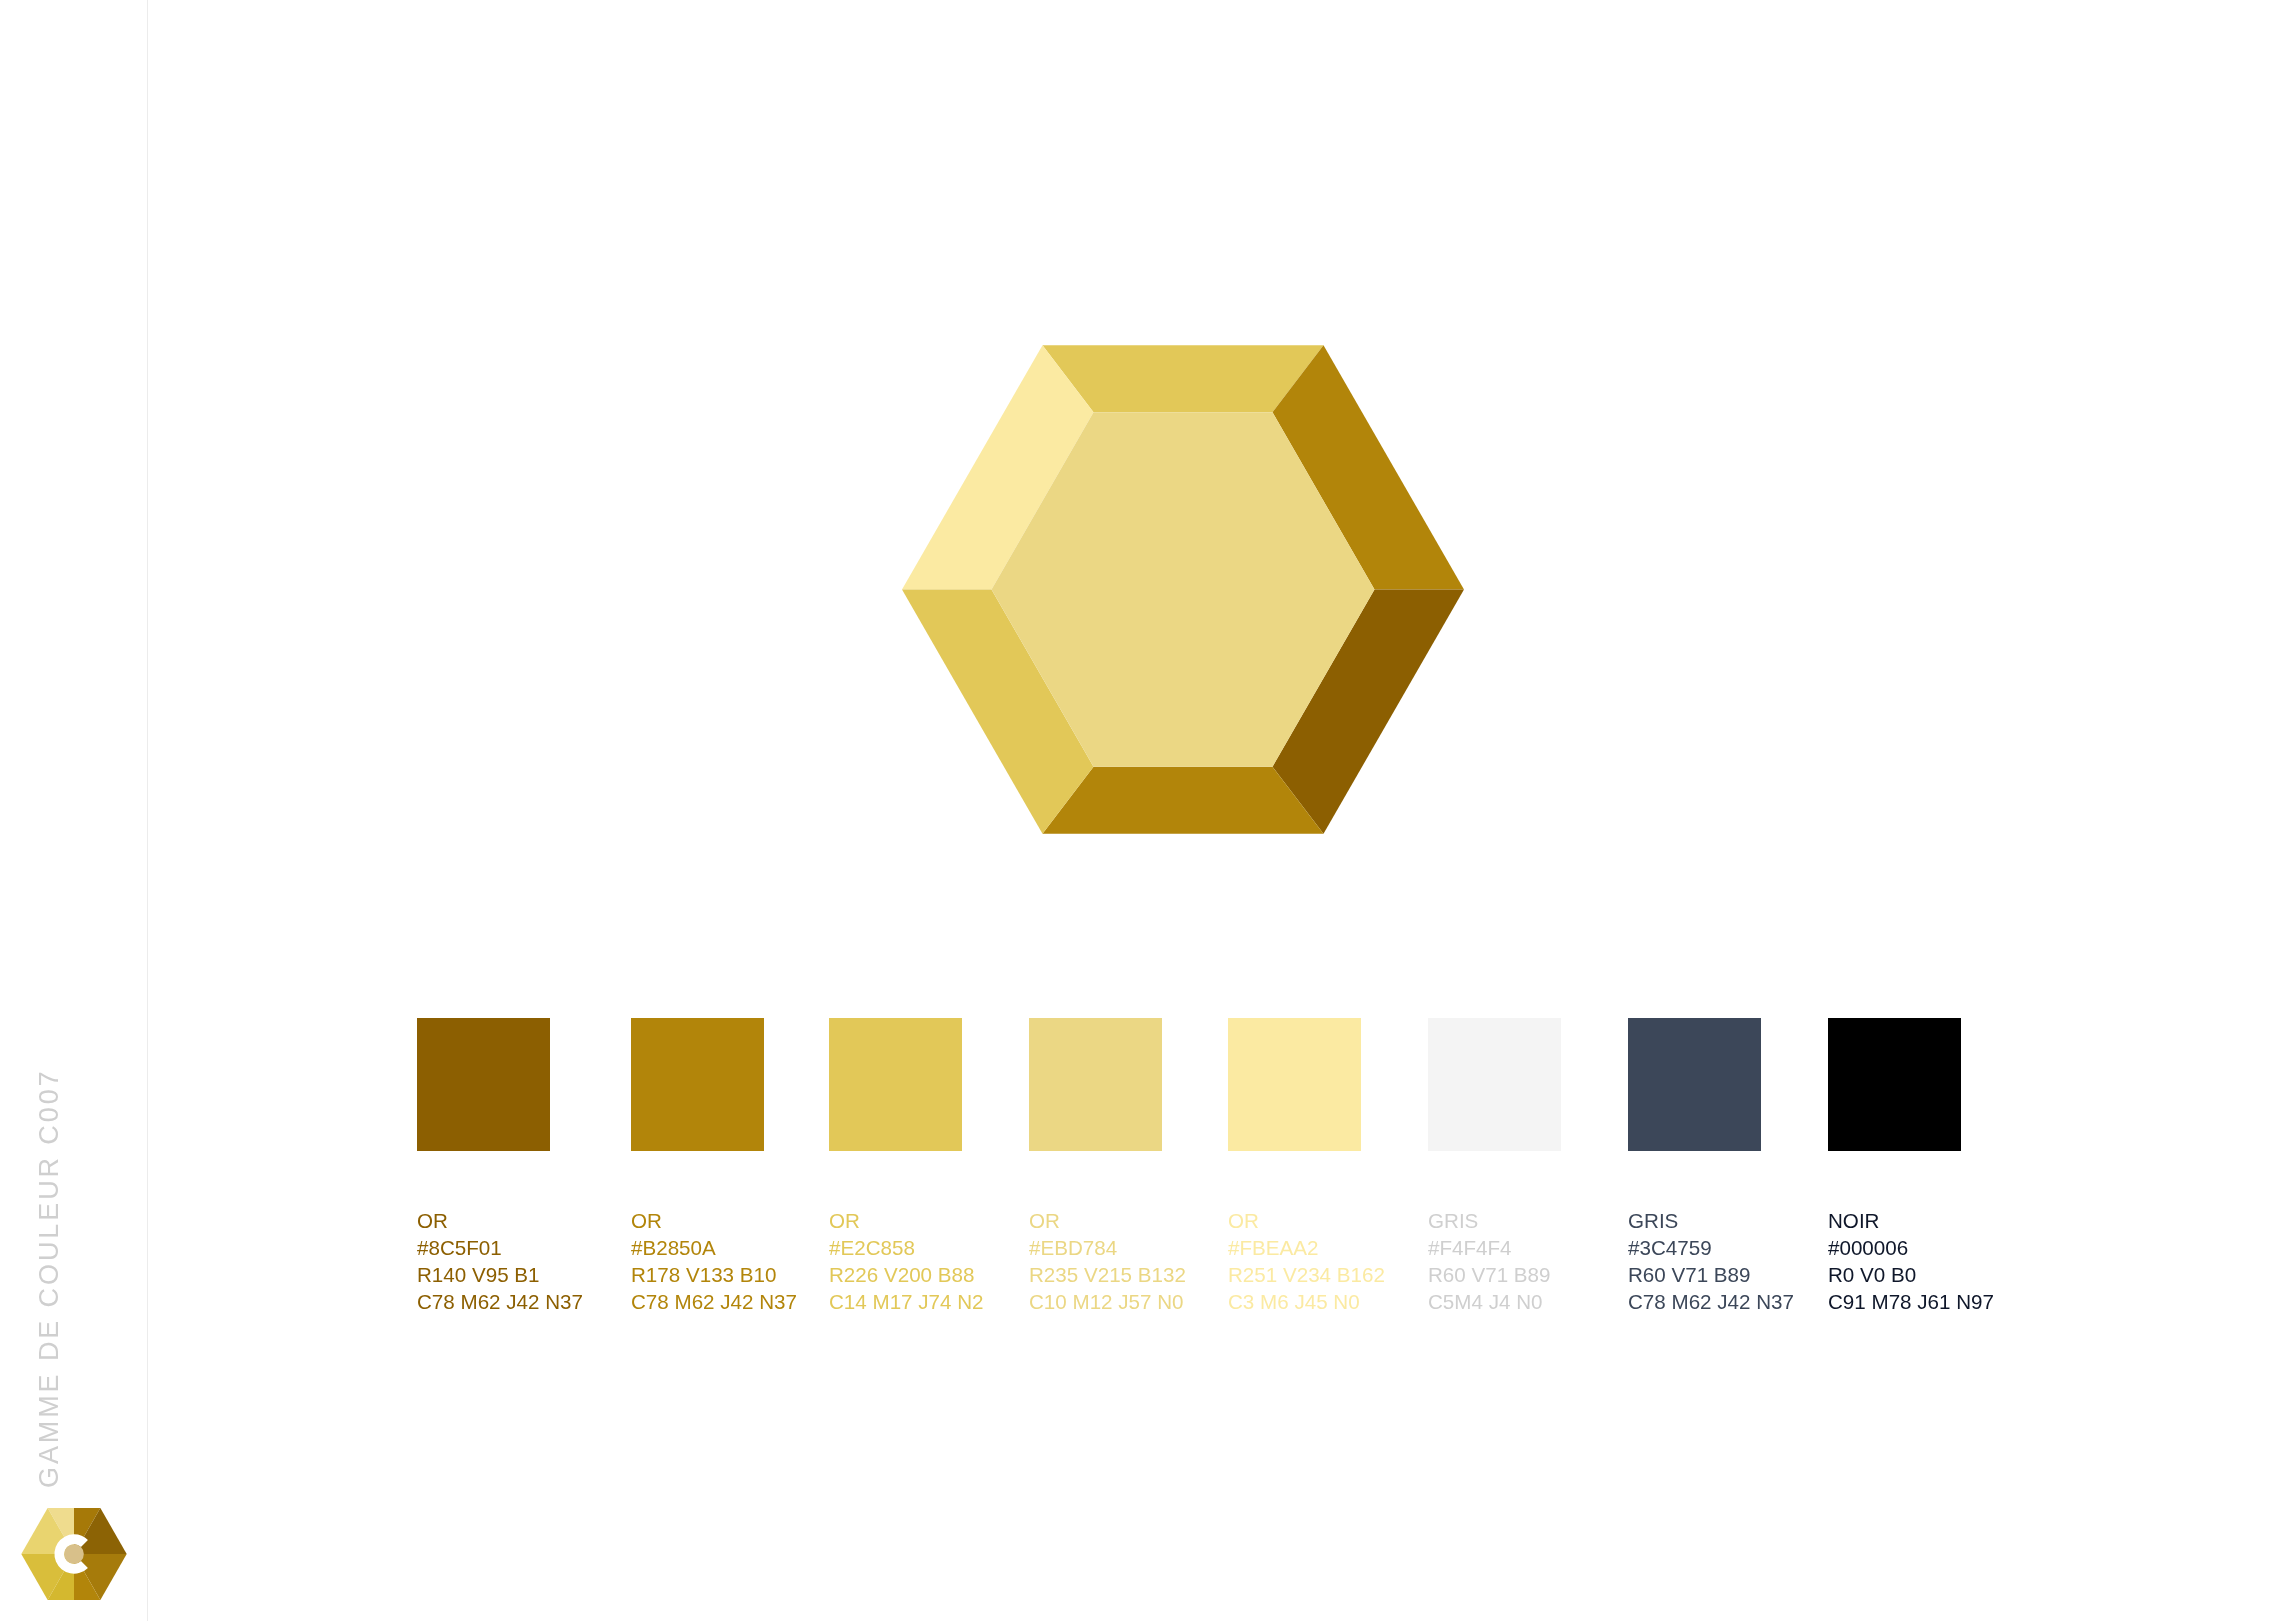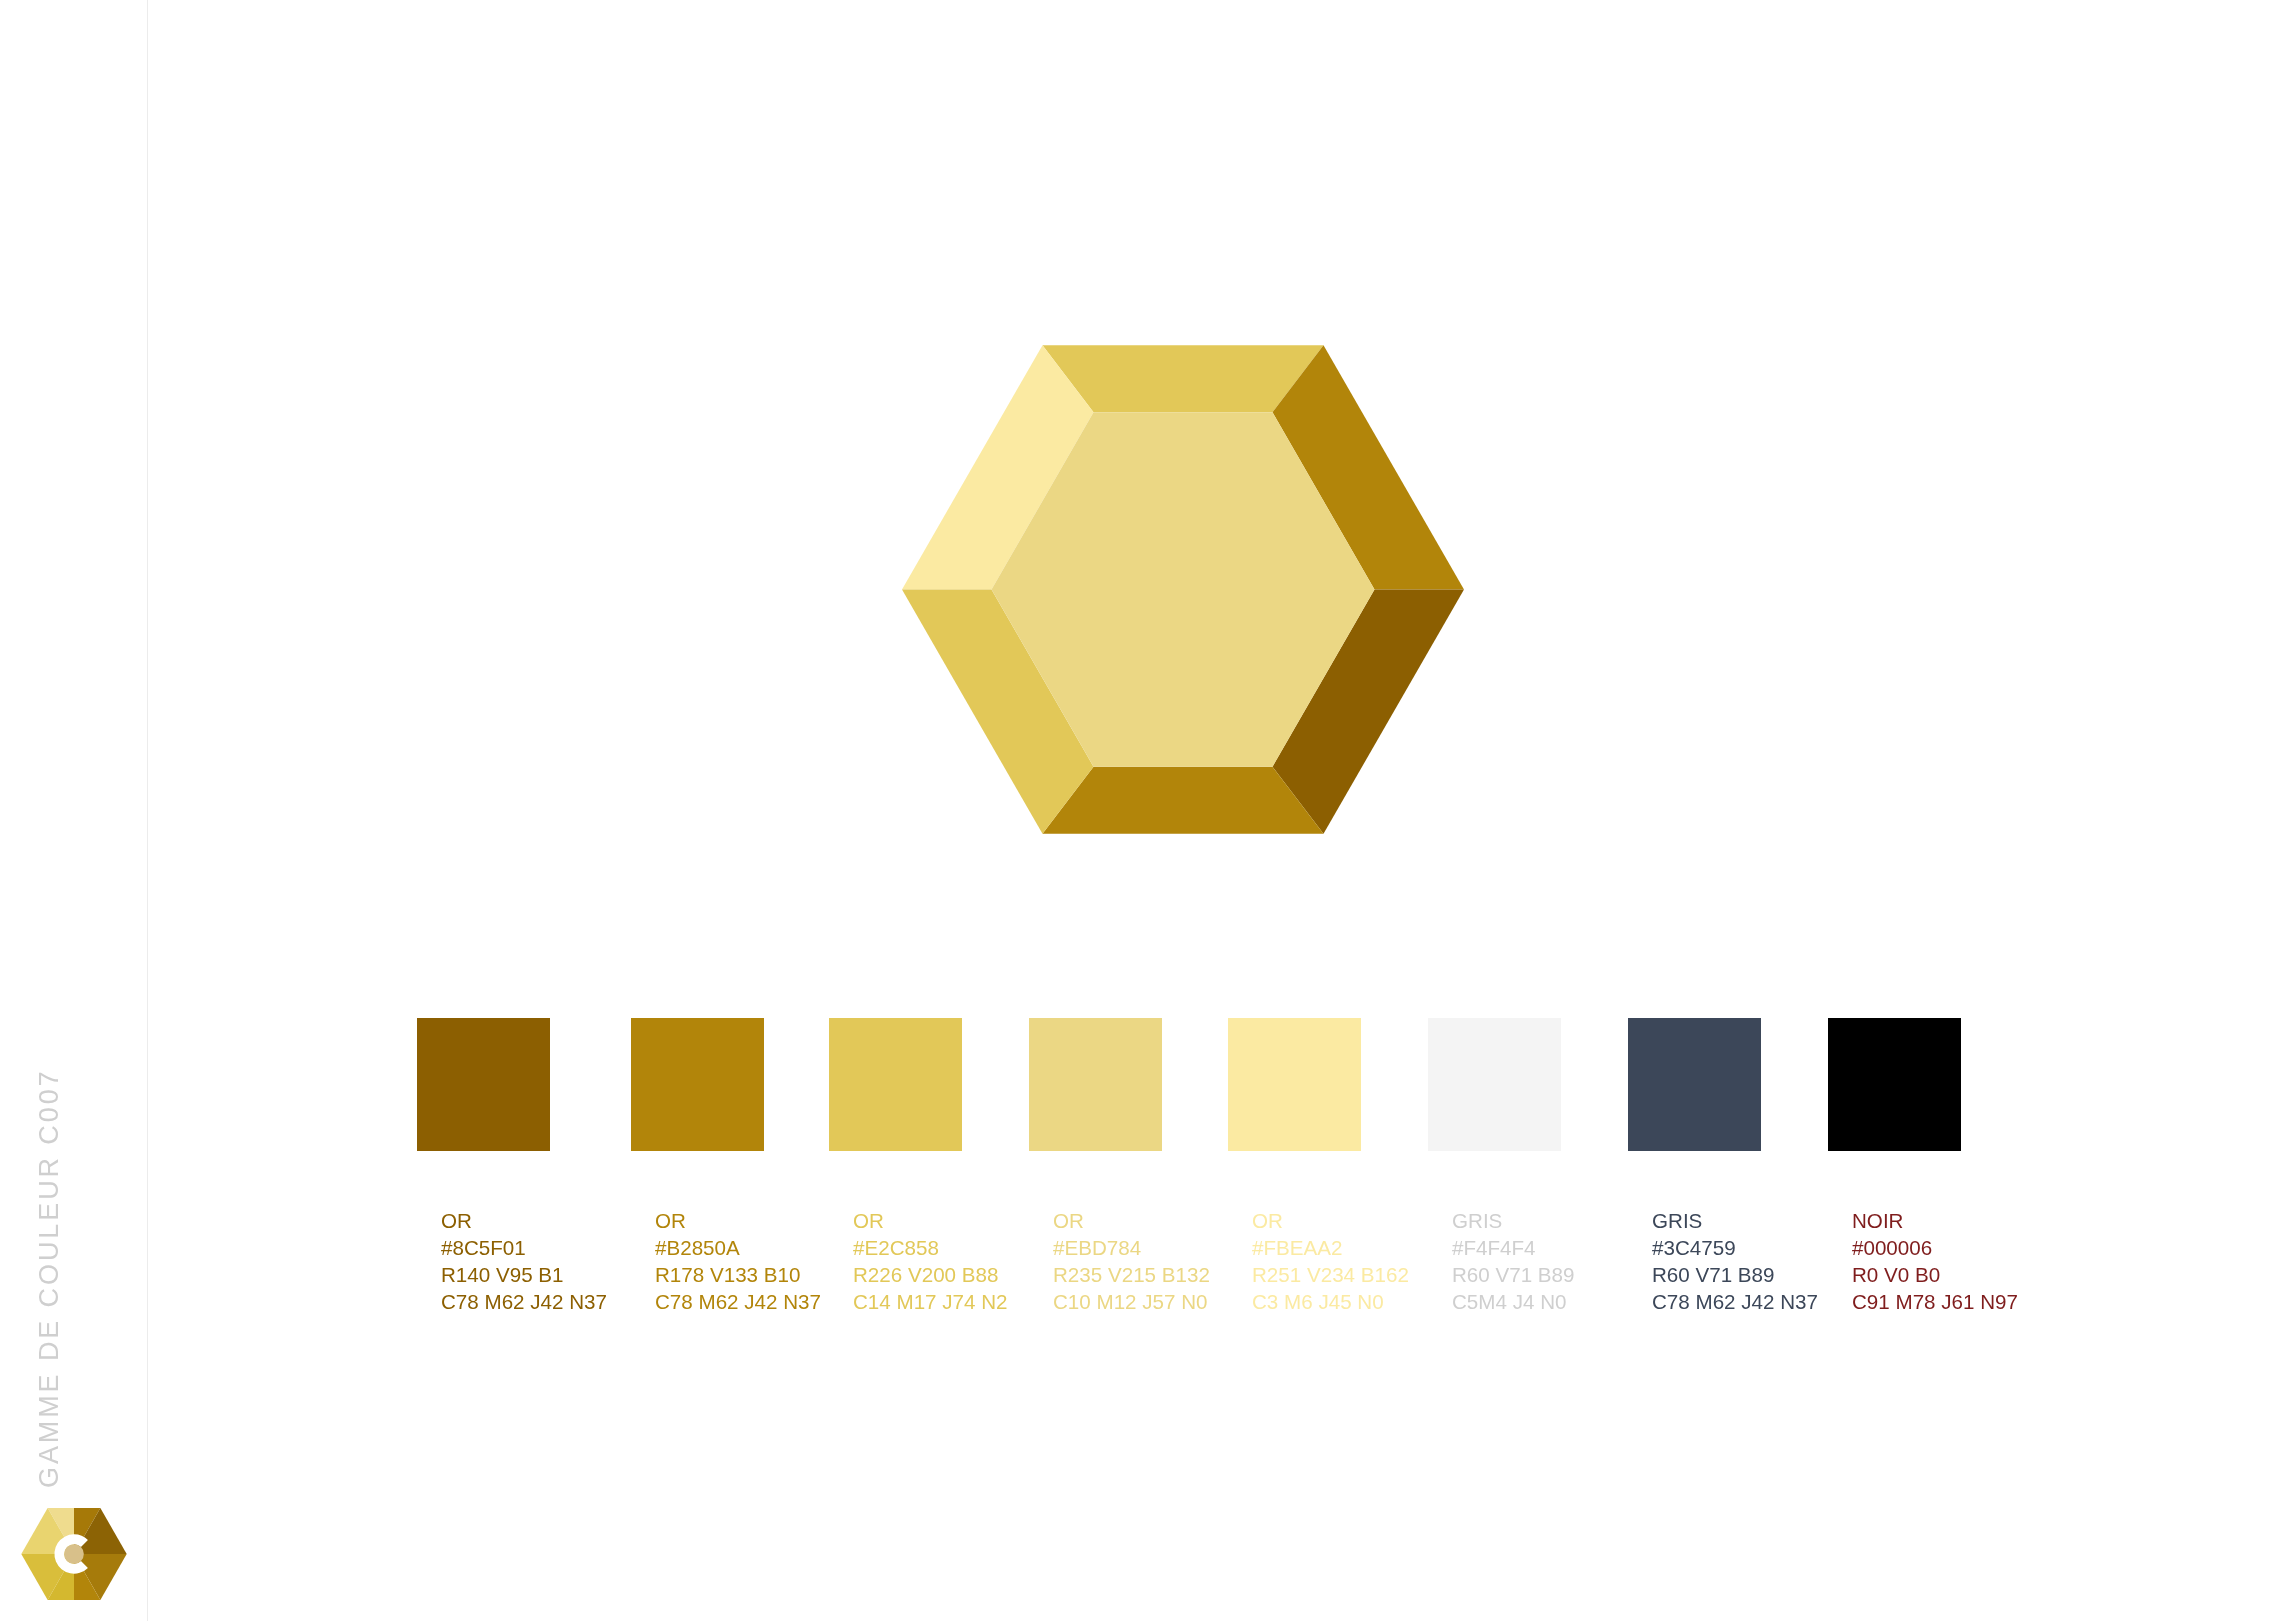--- a/index.html
+++ b/index.html
@@ -100,21 +100,21 @@
     height: 133px;
     box-sizing: border-box;
   }
   .swatch-meta {
     margin-top: 56px;
     font-size: 20.6px;
     line-height: 27px;
     white-space: nowrap;
     font-weight: 400;
   }
-  .swatch-meta div { white-space: nowrap; margin-left: 24px; }
+  .swatch-meta div { white-space: nowrap; }
 </style>
 </head>
 <body>
 
 <div class="page">
 
   <div class="rail">
     <div class="rail-divider"></div>
     <div class="rail-label">
       <span>GAMME DE COULEUR C007</span>
@@ -218,21 +218,21 @@
       <div class="swatch-meta" style="color:#3C4759">
         <div>GRIS</div>
         <div>#3C4759</div>
         <div>R60 V71 B89</div>
         <div>C78 M62 J42 N37</div>
       </div>
     </div>
 
     <div class="swatch-col" style="left:1411px">
       <div class="swatch-chip" style="background:#000000"></div>
-      <div class="swatch-meta" style="color:#7f1d1d">
+      <div class="swatch-meta" style="color:#0f172a">
         <div>NOIR</div>
         <div>#000006</div>
         <div>R0 V0 B0</div>
         <div>C91 M78 J61 N97</div>
       </div>
     </div>
 
   </div>
 </div>
 

